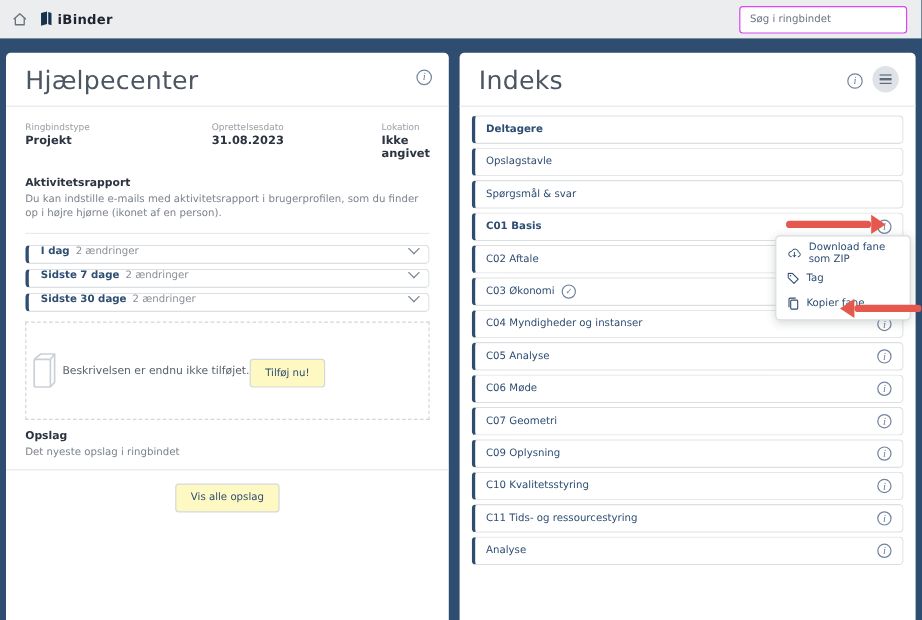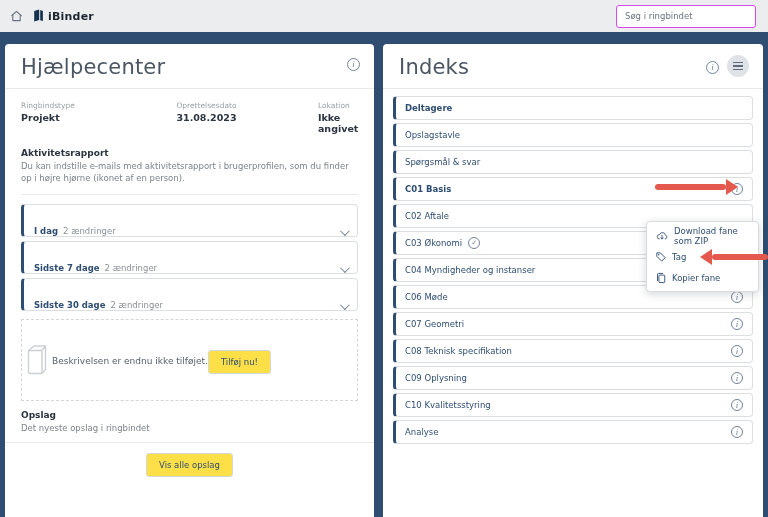--- a/index.html
+++ b/index.html
@@ -59,39 +59,39 @@
   .meta-row { display:flex; margin-top:12px; }
   .meta-col:nth-child(1){ flex:0 0 39%; }
   .meta-col:nth-child(2){ flex:0 0 42%;margin-left:24px; }
   .meta-col:nth-child(3){ flex:1; }
   .meta-label { font-size:7.5px; color:#9aa0a6; display:block; }
   .meta-value { font-size:9.5px; color:#2b3440; font-weight:600; margin-top:2px; display:block; }
   .section-heading { font-size:9px; font-weight:700; color:#2b3440; margin-top:14px; }
   .section-desc { font-size:8.5px; color:#7c838b; line-height:1.45; margin-top:2px; }
   .divider { border-top:1px solid #e7e9eb; margin:9px 0; }
   .acc-row {
-    display:flex; align-items:flex-end; height:33px;
+    display:flex; align-items:flex-start; height:16px;
     border:1px solid #dbdfe2; border-left:3px solid #2e4d71; border-radius:4px;
     margin-bottom:4px; padding:0 10px; background:#fff; cursor:pointer;
   }
   .acc-label { font-size:8.5px; font-weight:700; color:#2e4d72; }
   .acc-count { font-size:8.5px; color:#8a9097; margin-left:5px; }
   .chevron {
     margin-left:auto; width:7px; height:7px;
     border-right:1.5px solid #7a8794; border-bottom:1.5px solid #7a8794;
     transform:rotate(45deg) translateY(-2px);
   }
   .empty-box {
     margin-top:8px; border:1px dashed #d2d6da;
     display:flex; flex-direction:row; align-items:center;
     padding:22px 0 18px;
   }
   .empty-text { font-size:9px; color:#59616c; margin:12px 0 13px; }
   .btn {
-    background:#fde047; border:1px solid #d4d8db; border-radius:3px;
+    background:#fef9c3; border:1px solid #d4d8db; border-radius:3px;
     color:#2e4d72; font-size:8.5px; padding:6px 12px; cursor:pointer;
     font-family:"DejaVu Sans","Liberation Sans",sans-serif;
   }
   .posts { margin-top:9px; }
   .posts-divider { border-top:1px solid #e7e9eb; margin:8px -16px 0; }
   .posts-btn-row { text-align:center; padding-top:10px; }
   
   .idx-list { padding:7px 10px 0; }
   .idx-row {
     display:flex; align-items:center; height:24px;
@@ -103,21 +103,21 @@
   .idx-right { margin-left:auto; display:flex; align-items:center; }
   .idx-row .info-circle { width:12px; height:12px; }
   .badge-check {
     width:12px; height:12px; border:1px solid #72839b; border-radius:50%;
     color:#72839b; display:inline-flex; align-items:center; justify-content:center;
     margin-left:6px; flex:0 0 auto;
   }
   .badge-check::before { content:"\2713"; font-size:7px; line-height:1; }
   
   .context-menu {
-    position:absolute; left:263px; top:177px; width:113px;
+    position:absolute; left:263px; top:152px; width:113px;
     background:#fff; border:1px solid #d9dcdf; border-radius:4px;
     box-shadow:0 2px 8px rgba(40,50,60,.2); padding:3px 0; z-index:5;
   }
   .menu-item {
     display:flex; align-items:center; gap:6px; height:21px;
     padding:0 9px; font-size:8.5px; color:#2e4d72; cursor:pointer;
   }
   .menu-icon { display:flex; align-items:center; flex:0 0 auto; }
   
   .anno-arrow { position:absolute; display:flex; align-items:center; z-index:20; pointer-events:none; }
@@ -259,45 +259,51 @@
       <span class="idx-label">C03 Økonomi</span>
       <span class="badge-check"></span>
     </div>
     <div class="idx-row">
       <span class="idx-label">C04 Myndigheder og instanser</span>
       <span class="idx-right">
           <span class="info-circle"></span>
         </span>
     </div>
     <div class="idx-row">
+      <span class="idx-label">C05 Analyse</span>
+      <span class="idx-right">
+          <span class="info-circle"></span>
+        </span>
+    </div>
+    <div class="idx-row">
       <span class="idx-label">C06 Møde</span>
       <span class="idx-right">
           <span class="info-circle"></span>
         </span>
     </div>
     <div class="idx-row">
       <span class="idx-label">C07 Geometri</span>
       <span class="idx-right">
           <span class="info-circle"></span>
         </span>
     </div>
     <div class="idx-row">
-      <span class="idx-label">C08 Teknisk specifikation</span>
-      <span class="idx-right">
-          <span class="info-circle"></span>
-        </span>
-    </div>
-    <div class="idx-row">
       <span class="idx-label">C09 Oplysning</span>
       <span class="idx-right">
           <span class="info-circle"></span>
         </span>
     </div>
     <div class="idx-row">
       <span class="idx-label">C10 Kvalitetsstyring</span>
+      <span class="idx-right">
+          <span class="info-circle"></span>
+        </span>
+    </div>
+    <div class="idx-row">
+      <span class="idx-label">C11 Tids- og ressourcestyring</span>
       <span class="idx-right">
           <span class="info-circle"></span>
         </span>
     </div>
     <div class="idx-row">
       <span class="idx-label">Analyse</span>
       <span class="idx-right">
           <span class="info-circle"></span>
         </span>
     </div>

